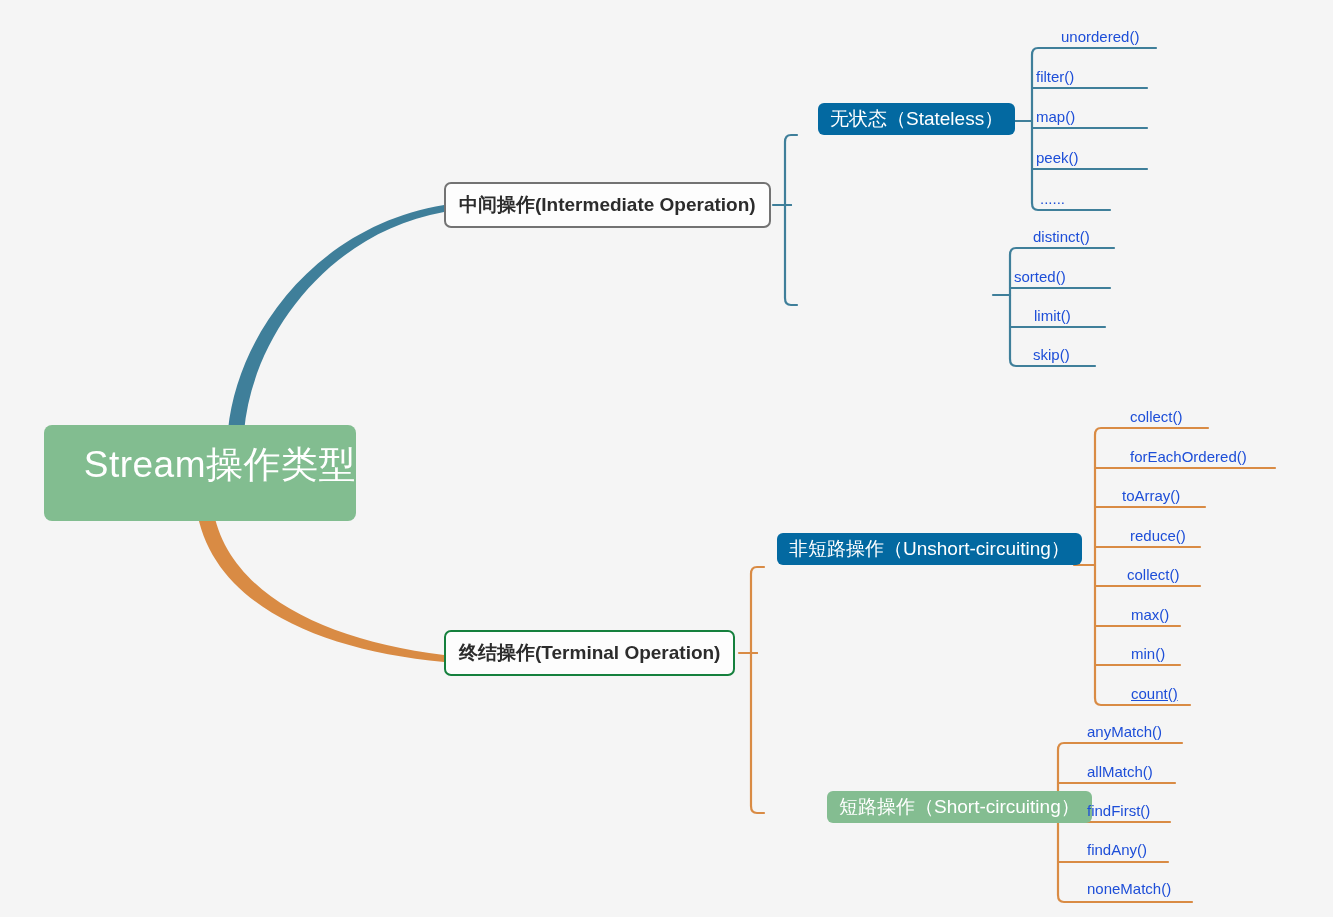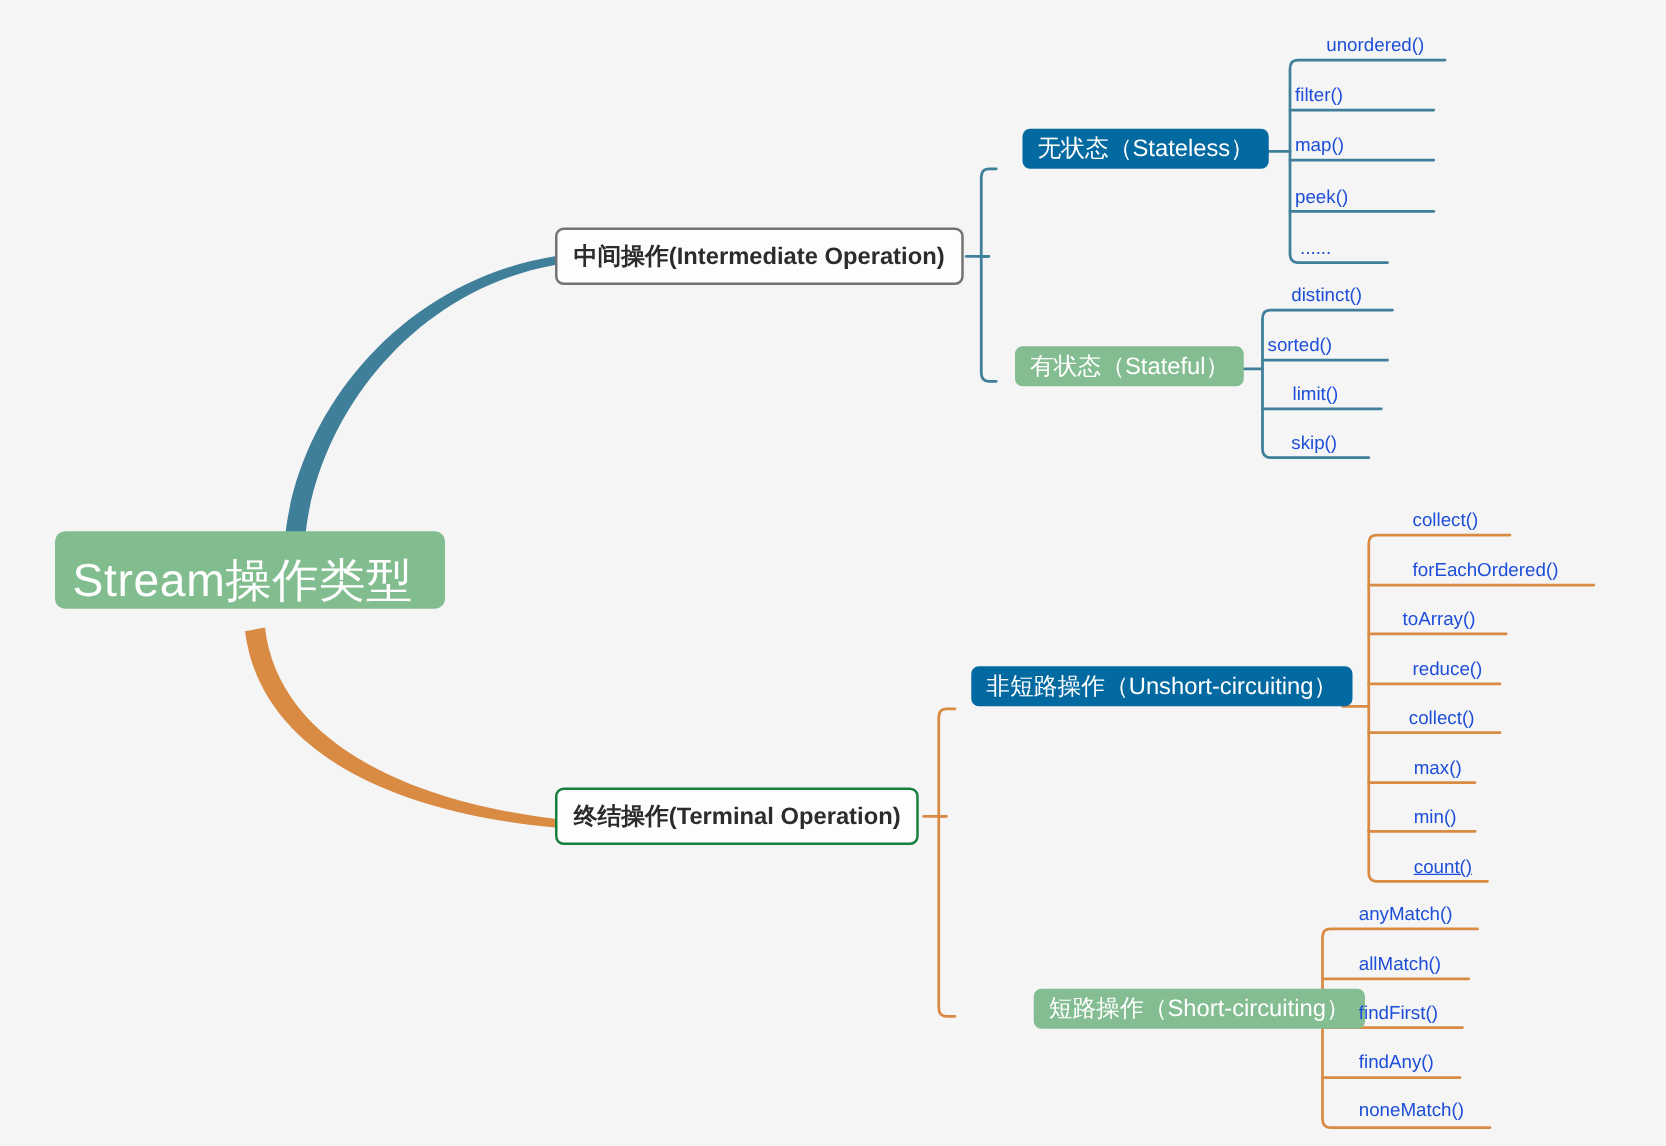--- a/index.html
+++ b/index.html
@@ -9,24 +9,24 @@
     font-family:"Liberation Sans","DejaVu Sans",sans-serif;
     overflow:hidden;
   }
   #canvas{position:relative;width:1333px;height:917px;}
   #wires{position:absolute;left:0;top:0;width:1333px;height:917px;pointer-events:none;}
 
   .node{position:absolute;box-sizing:border-box;white-space:nowrap;}
 
   
   .root{
-    left:44px;top:425px;width:312px;height:62px;
+    left:44px;top:425px;width:312px;height:96px;
     background:#82bd90;border-radius:8px;
     color:#ffffff;font-size:37px;line-height:80px;
-    text-align:left;padding-left:14px;
+    text-align:right;padding-left:14px;
     letter-spacing:.5px;
   }
 
   
   .lvl1{
     background:#fdfdfd;border-radius:7px;
     font-size:19px;font-weight:bold;color:#2c2c2c;
     padding:0 13px;display:flex;align-items:center;
   }
   .lvl1.blue{border:2px solid #737373;}
@@ -106,23 +106,20 @@
   </div>
 
   <div class="node lvl1 orange" style="left:444px;top:630px;height:46px;">
     <span>终结操作(Terminal Operation)</span>
   </div>
 
   <div class="node pill red" style="left:818px;top:103px;">
     <span>无状态（Stateless）</span>
   </div>
 
-  <div class="node pill green" style="left:812px;top:277px;">
-    <span>有状态（Stateful）</span>
-  </div>
 
   <div class="node pill red" style="left:777px;top:533px;">
     <span>非短路操作（Unshort-circuiting）</span>
   </div>
 
   <div class="node pill green" style="left:779px;top:791px;margin-left:48px;">
     <span>短路操作（Short-circuiting）</span>
   </div>
 
   <div class="node leaf" style="left:1061px;top:27px;"><span>unordered()</span></div>

